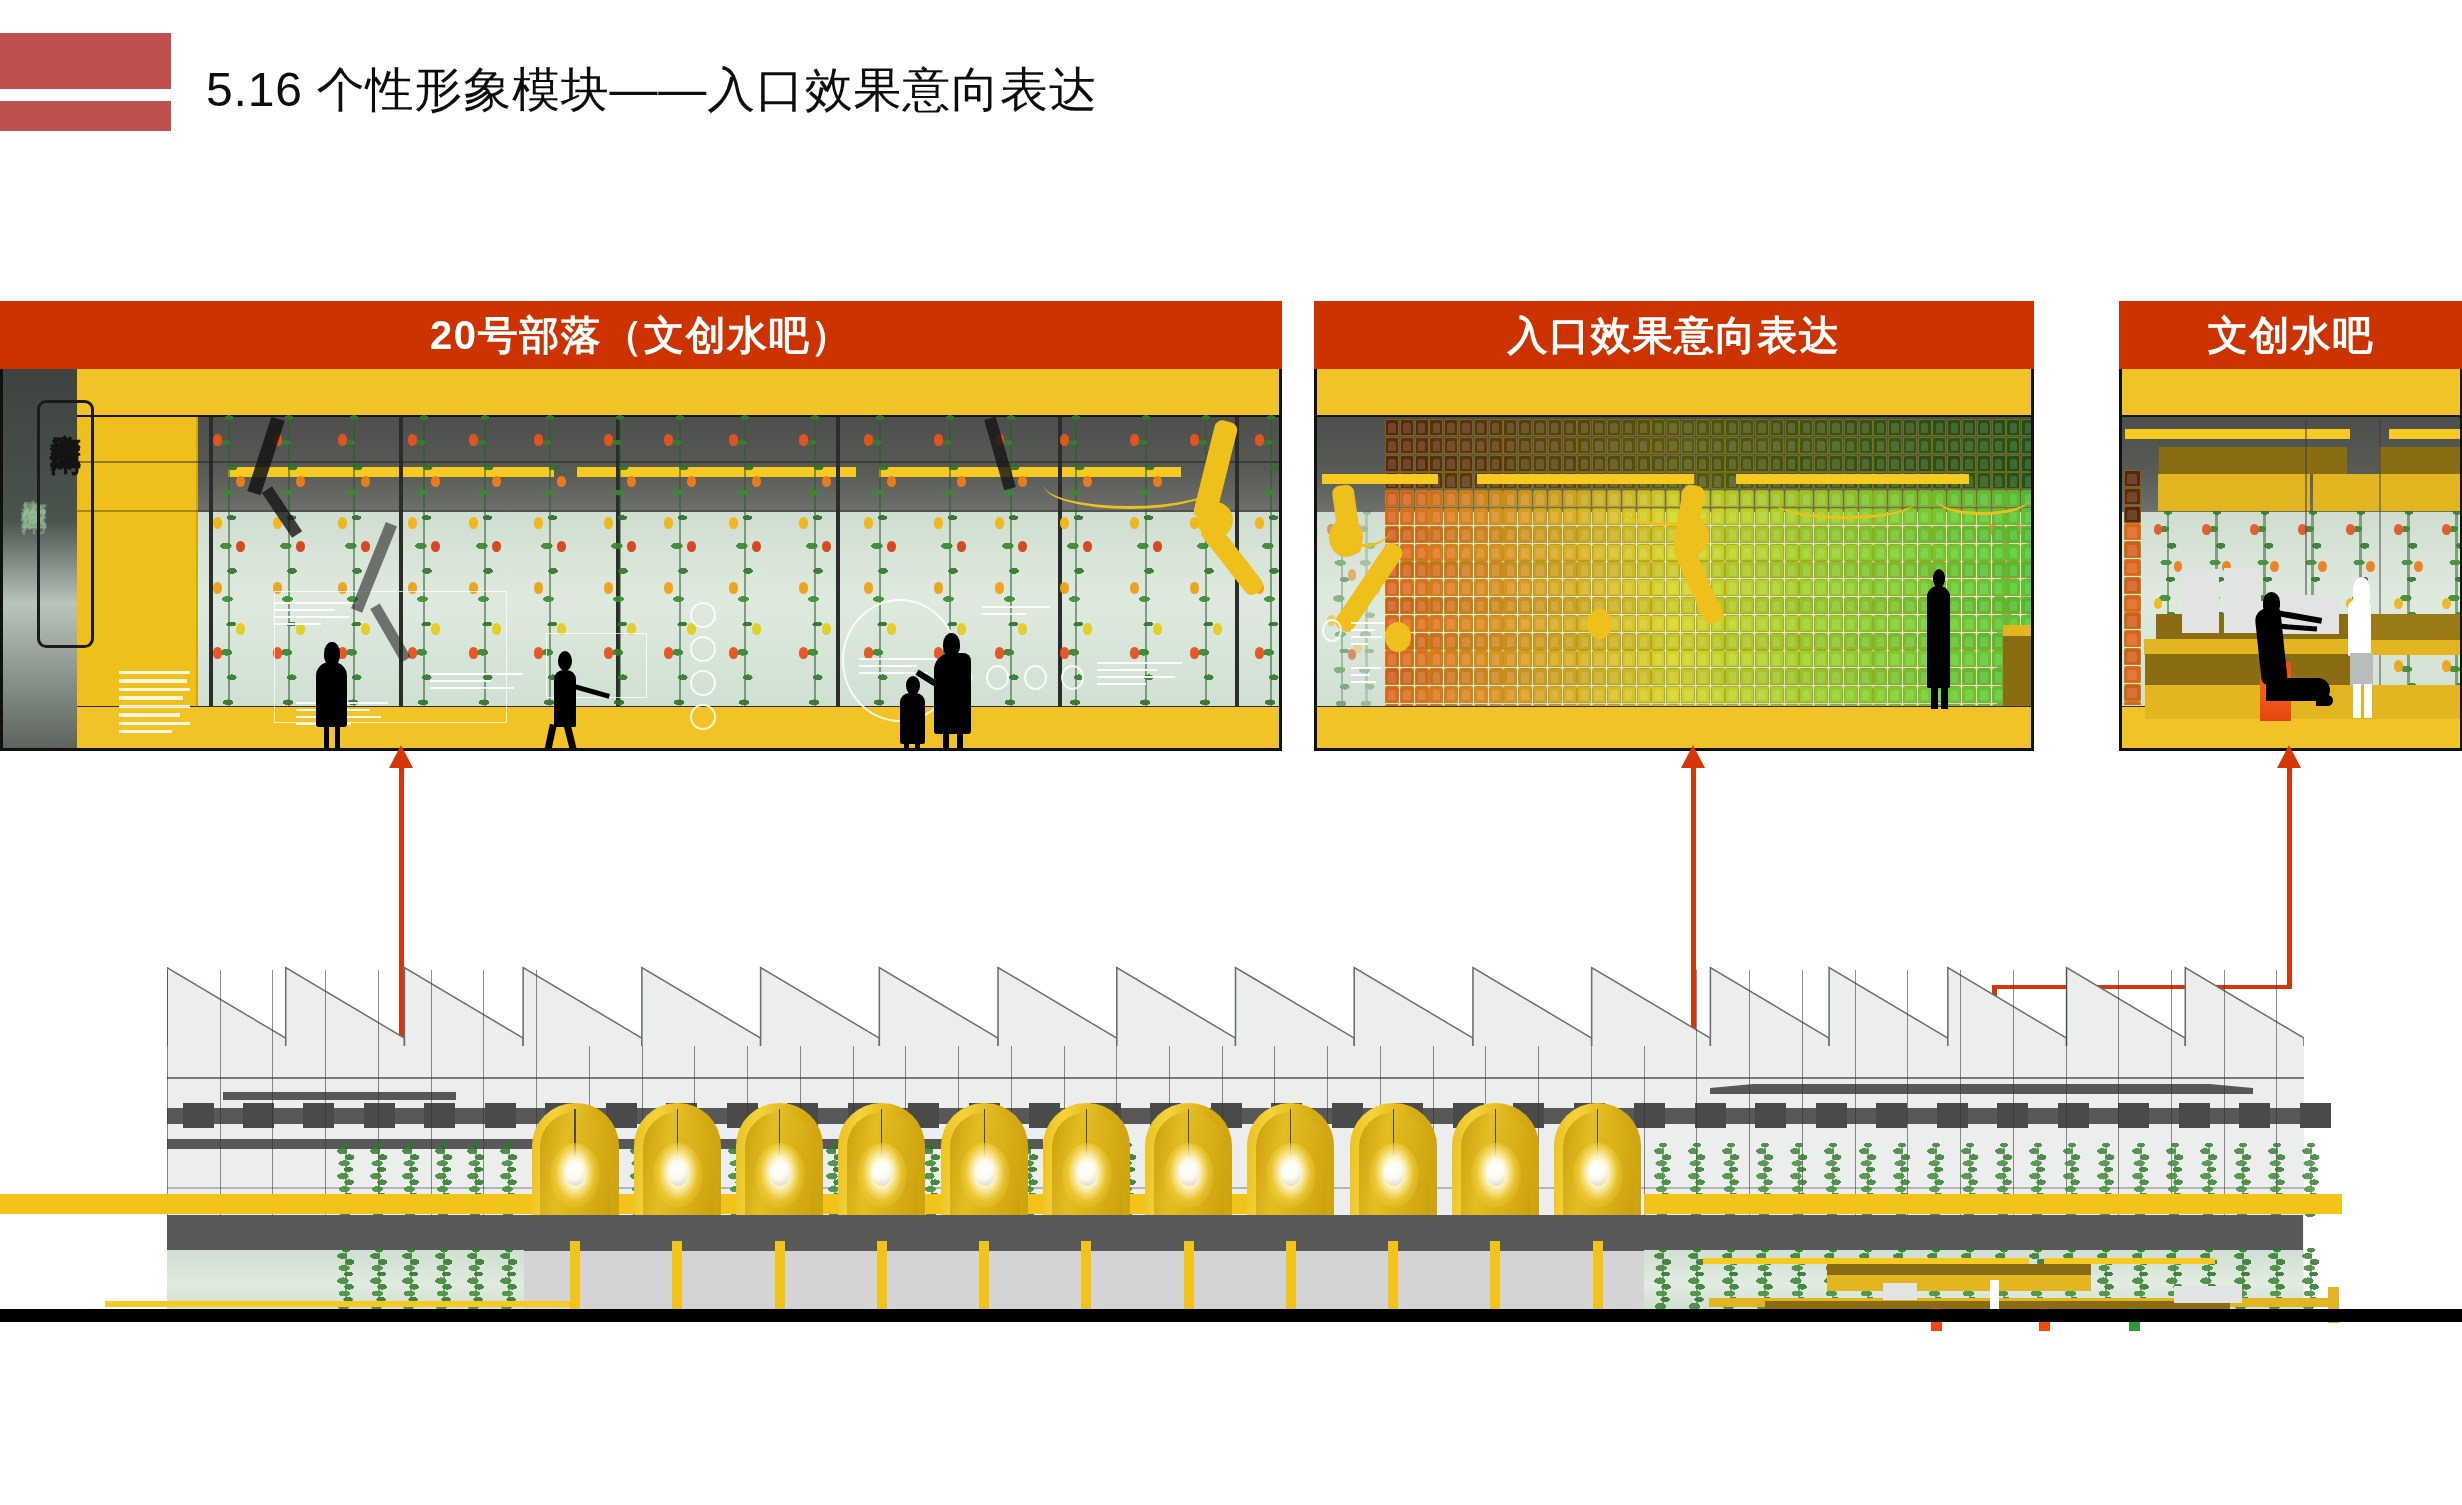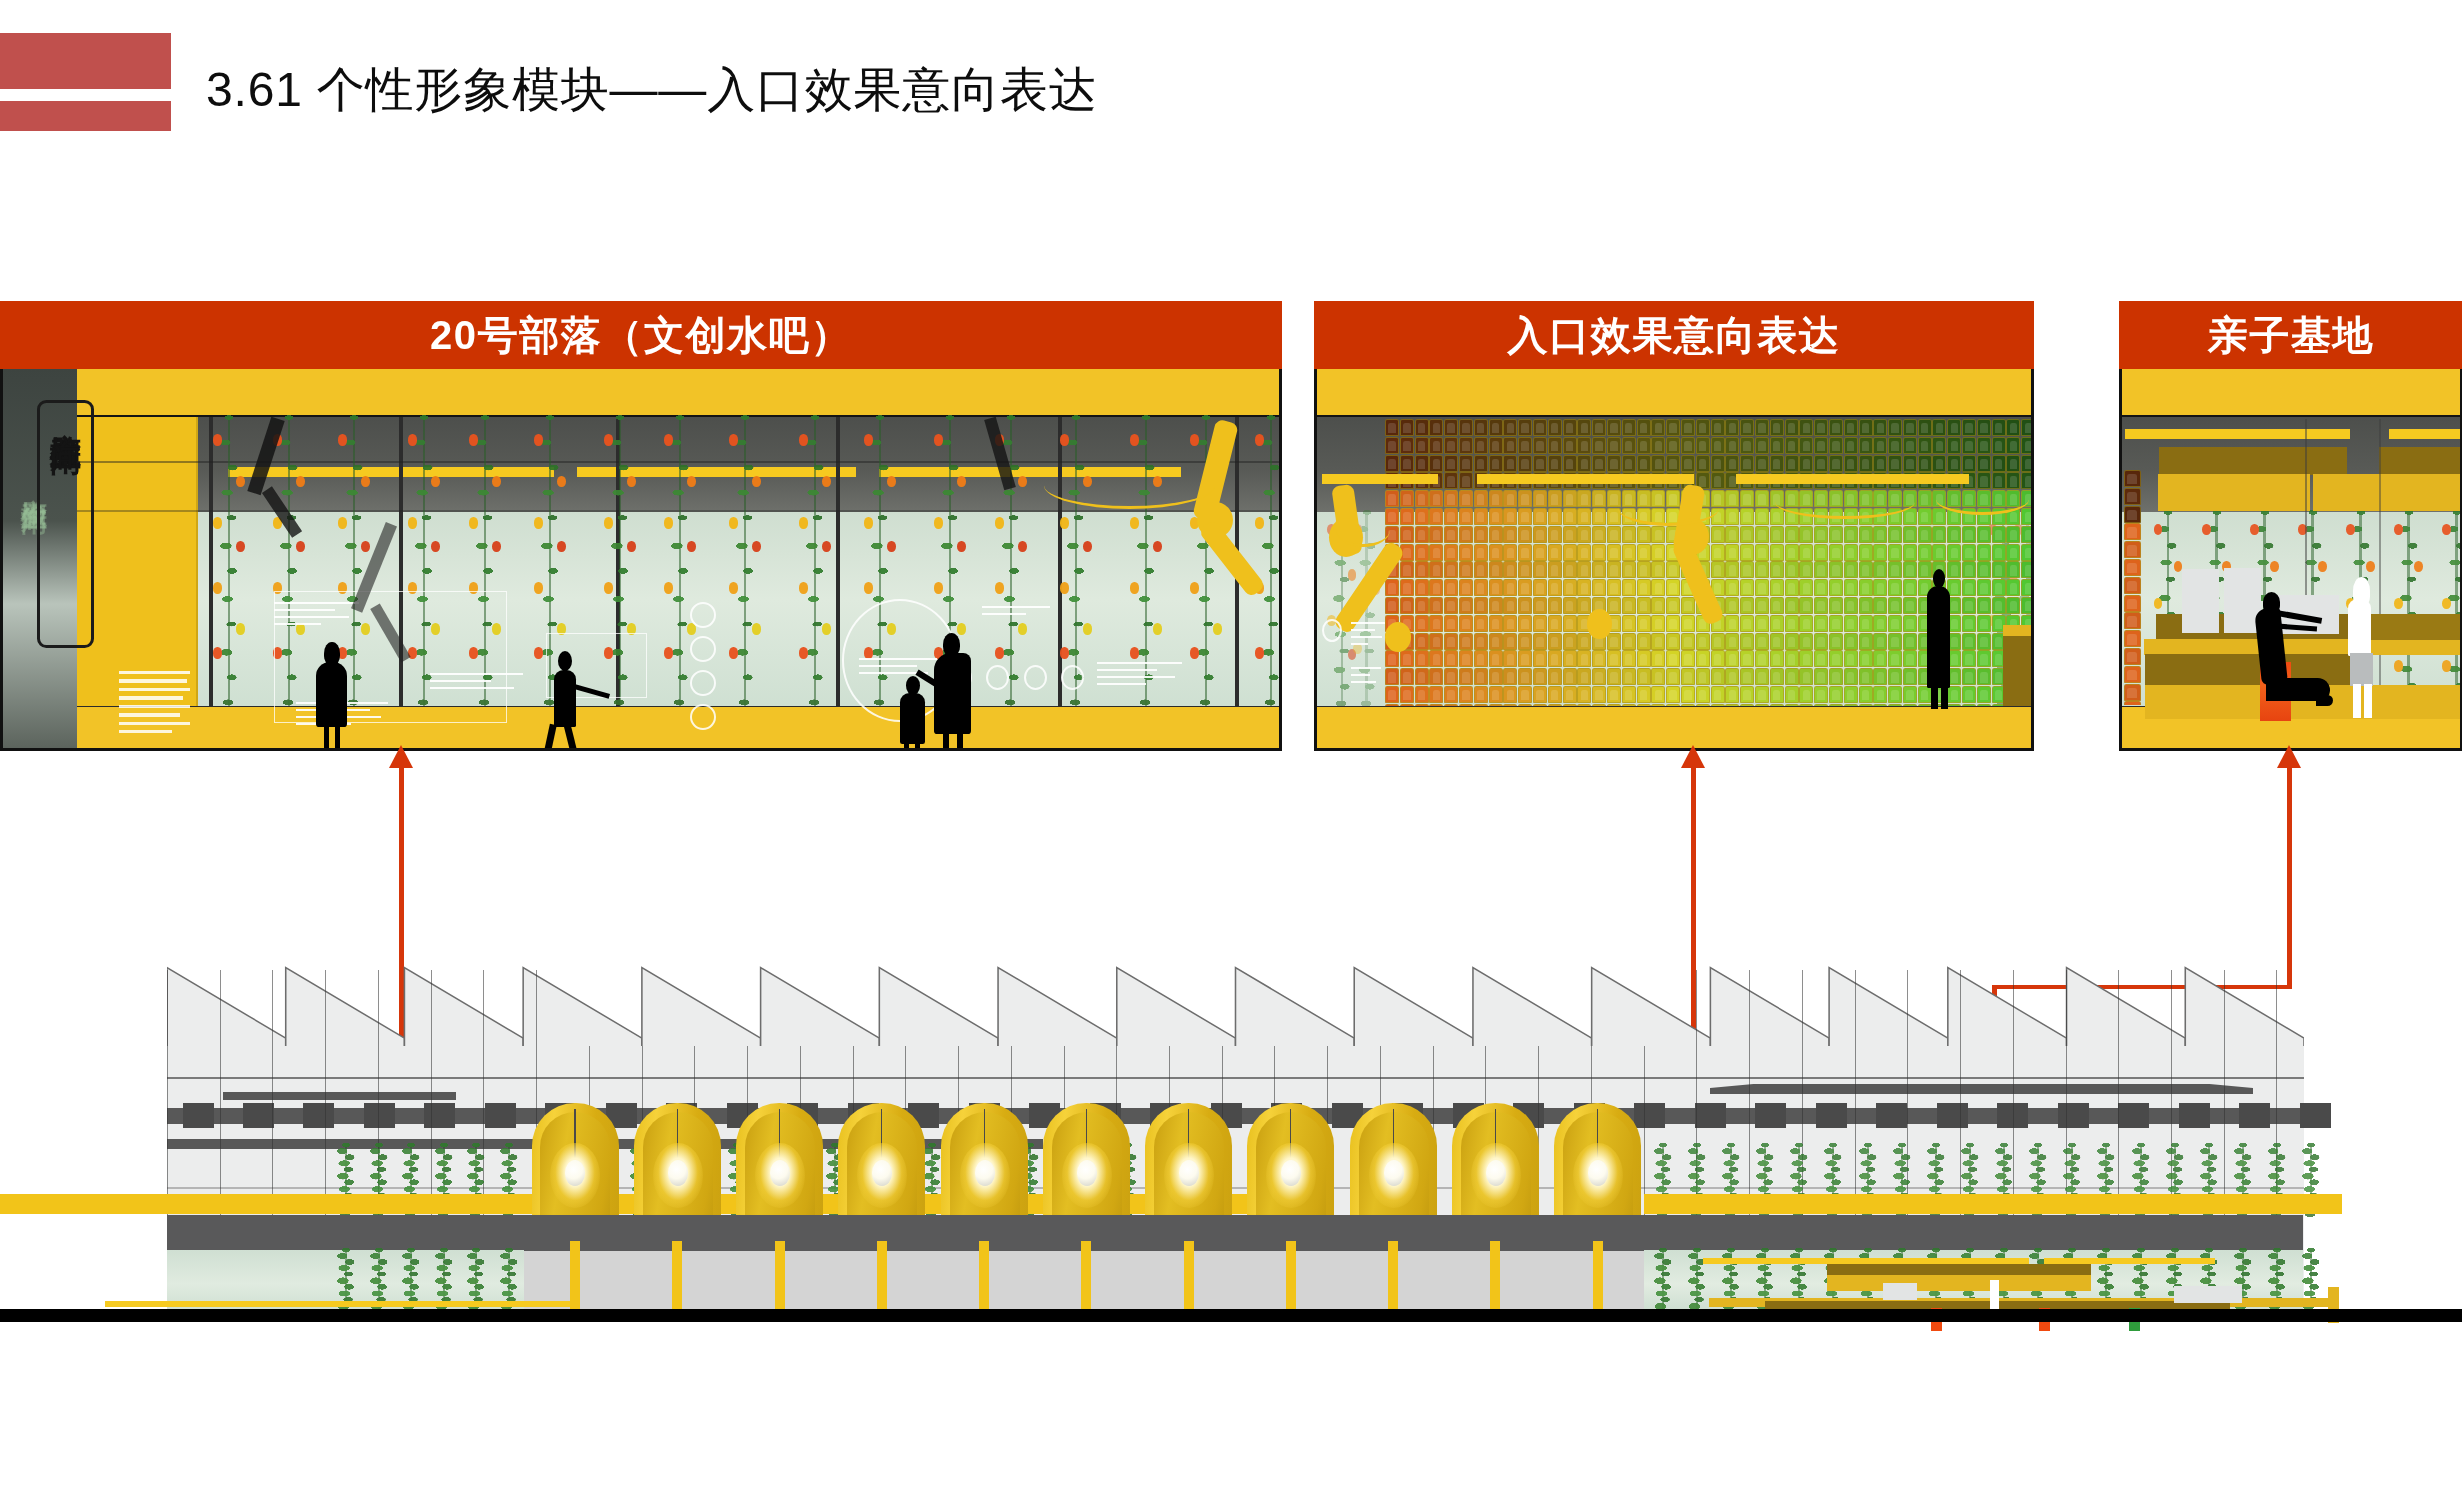--- a/index.html
+++ b/index.html
@@ -165,21 +165,21 @@
     border-left:12.4px solid transparent; border-right:12.4px solid transparent;
     border-bottom:23px solid #D6360A;
   }
 </style>
 </head>
 <body>
 
 <div id="title-bar">
   <div id="title-accent"></div>
   <div id="title-accent-bar"></div>
-  <div id="page-title">3.61 个性形象模块——入口效果意向表达</div>
+  <div id="page-title">5.16 个性形象模块——入口效果意向表达</div>
 </div>
 
 <div id="panel-row">
 
   <div class="panel" style="left:0px; width:1282px;">
     <div class="panel-banner">
       <span class="panel-banner-label">20号部落（文创水吧）</span>
     </div>
     <div class="panel-frame">
       <div class="panel-inner">
@@ -1365,21 +1365,21 @@
           <div class="silh" style="left:614px; top:318px; width:7px; height:22px;"></div>
           <div class="silh" style="left:624px; top:318px; width:7px; height:22px;"></div>
         </div>
 
       </div>
     </div>
   </div>
 
   <div class="panel" style="left:2119px; width:344px;">
     <div class="panel-banner">
-      <span class="panel-banner-label">亲子基地</span>
+      <span class="panel-banner-label">文创水吧</span>
     </div>
     <div class="panel-frame">
       <div class="panel-inner">
 
         <div class="ceil-yellow"></div>
         <div class="upper-dark"></div>
         <div class="grow-zone"></div>
         <div class="floor-yellow"></div>
 
         <div id="p3-cells" style="position:absolute;left:1.6px; top:101px; width:20px; bottom:43px; overflow:hidden;">

